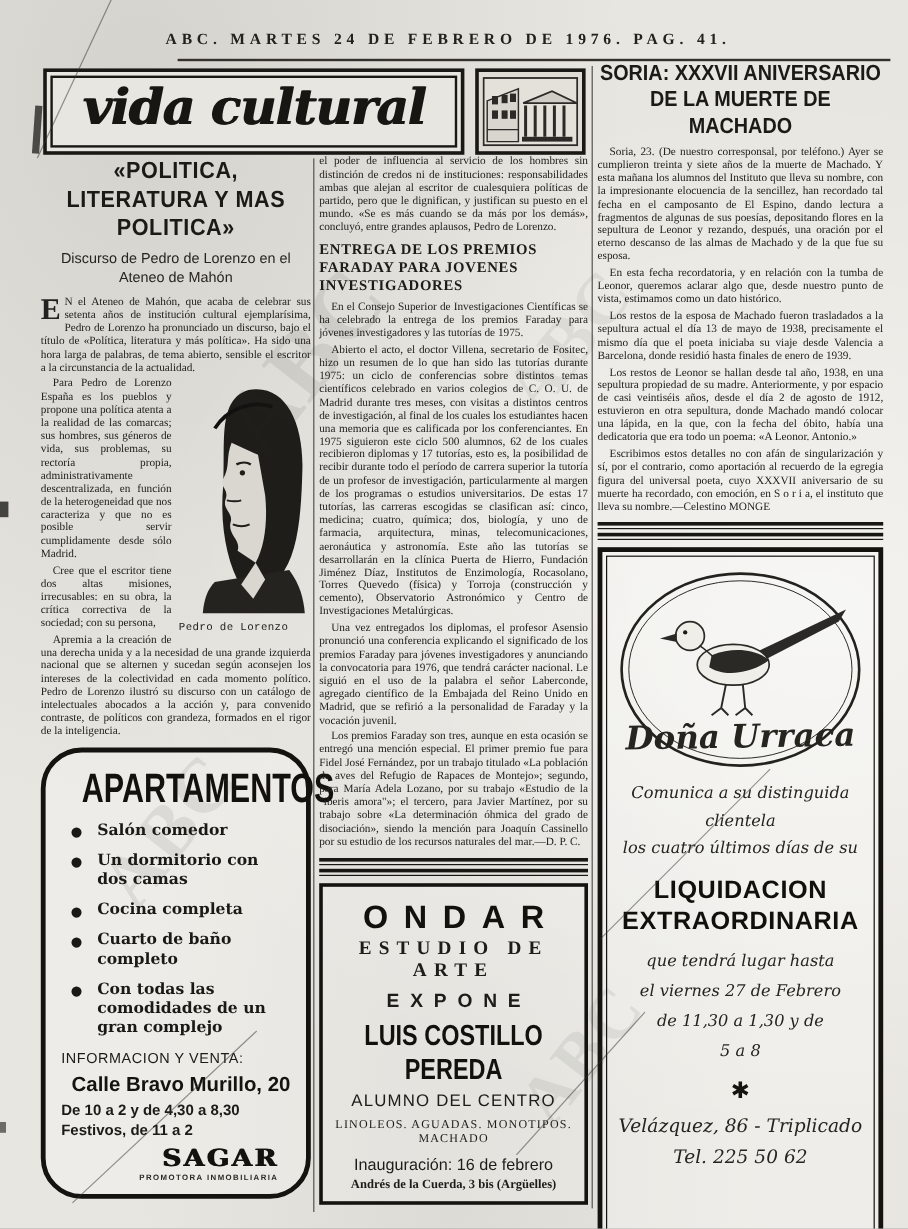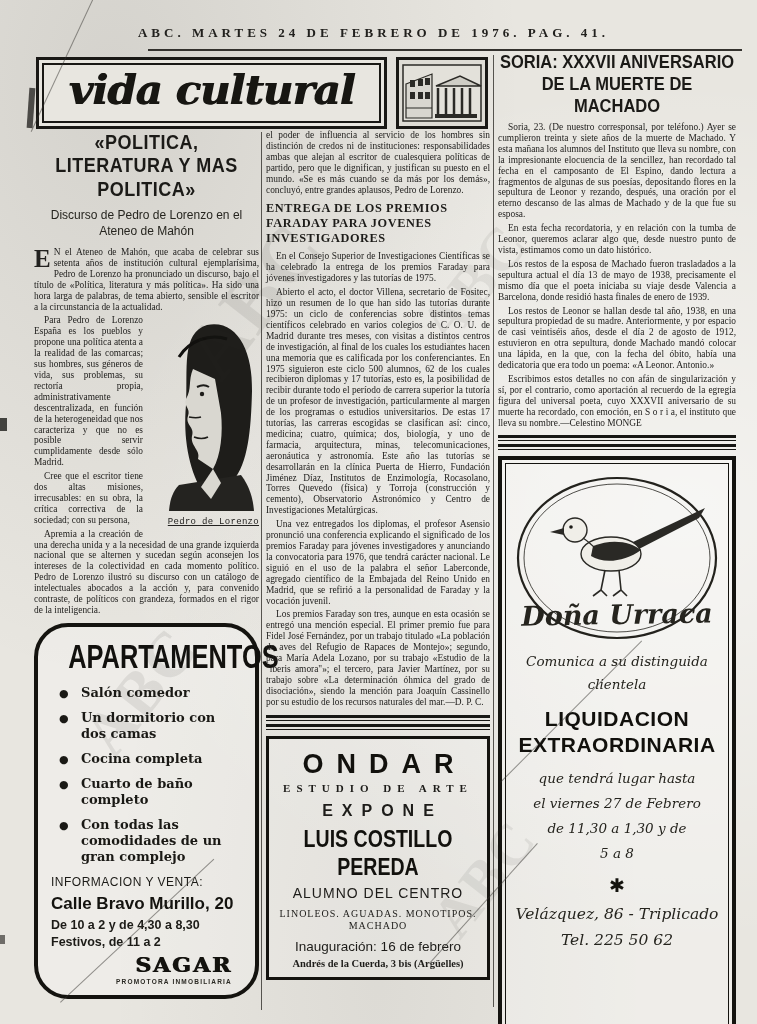--- a/index.html
+++ b/index.html
@@ -39,47 +39,47 @@
   .bodytext p.noindent { text-indent:0; }
   .dropcap { float:left; font-size:25px; line-height:22px; font-weight:bold; padding:1px 3px 0 0; font-family:"Liberation Serif",serif; }
   .headline-sans { font-family:"Liberation Sans",sans-serif; font-weight:bold; text-align:center; color:#1b1a17; }
   .h-politica { font-size:18px; line-height:22px; letter-spacing:.5px; transform:scaleY(1.08); margin-bottom:8px;}
   .h-soria { font-size:16.5px; line-height:20px; transform:scaleY(1.1); margin-bottom:9px; }
   .subhead { font-family:"Liberation Sans",sans-serif; font-size:12px; line-height:16px; text-align:center; color:#26251f; margin-bottom:8px; }
   .h-faraday { font-family:"Liberation Serif",serif; font-weight:bold; font-size:12.3px; line-height:15px;
     text-align:left; letter-spacing:.6px; margin:6px 0 5px; }
   
   .figure { float:right; width:110px; margin:2px 0 2px 6px; }
-  .figcaption { font-family:"Liberation Mono",monospace; font-size:9px; letter-spacing:.3px; text-align:right; margin-top:1px;text-decoration:underline; }
+  .figcaption { font-family:"Liberation Mono",monospace; font-size:9px; letter-spacing:.3px; text-align:left; margin-top:1px; }
   
   .rulebar { margin:7px 0 6px; }
   .rulebar div { background:#171714; }
   .rb1 { height:3px; margin-bottom:2px; }
   .rb2 { height:1px; margin-bottom:3px; }
   .rb3 { height:3px; margin-bottom:2px; }
   .rb4 { height:1px; }
   
   .ad-apart { margin-top:7px; border:4px solid #14130f; border-radius:34px; padding:12px 13px 10px; background:rgba(255,255,255,.25); }
   .ad-apart-title { font-family:"Liberation Sans",sans-serif; font-weight:bold; font-size:31px;
     text-align:center; transform:scaleX(.82) scaleY(1.1); transform-origin:center; letter-spacing:0; color:#12110e; margin-bottom:10px; }
   .ad-apart ul { list-style:none; margin:0 0 10px 6px; }
   .ad-apart li { position:relative; padding-left:24px; font-family:"DejaVu Serif",serif; font-weight:bold;
     font-size:13px; line-height:16px; margin-bottom:9px; color:#1a1915; }
   .ad-apart li::before { content:"●"; position:absolute; left:2px; top:1px; font-size:11px; }
   .ad-info-label { font-family:"Liberation Sans",sans-serif; font-size:12px; letter-spacing:.5px; margin-bottom:5px; color:#1c1b17;}
-  .ad-address { font-family:"Liberation Sans",sans-serif; font-weight:bold; font-size:17px; margin-bottom:4px; color:#14130f;}
+  .ad-address { font-family:"Liberation Sans",sans-serif; font-weight:bold; font-size:17px; margin-bottom:4px; color:#14130f;text-align:right;}
   .ad-hours { font-family:"Liberation Sans",sans-serif; font-weight:bold; font-size:12.5px; margin-bottom:3px; color:#1c1b17;}
   .sagar { text-align:right; margin:2px 10px 0 0; }
   .sagar-name { font-family:"DejaVu Serif",serif; font-weight:bold; font-size:22px; letter-spacing:2px;
     color:#13120e; text-shadow:1px 0 0 #13120e; display:inline-block; transform:scaleY(.9); }
   .sagar-sub { font-family:"Liberation Sans",sans-serif; font-weight:bold; font-size:6.5px; letter-spacing:1.2px; color:#2a2923; }
   
   .ad-ondar { border:3px solid #14130f; padding:10px 6px 8px; text-align:center; background:rgba(255,255,255,.2); }
   .ondar-name { font-family:"Liberation Sans",sans-serif; font-weight:bold; font-size:27px; letter-spacing:13px; text-indent:13px; color:#12110d; }
-  .ondar-tag { font-family:"Liberation Serif",serif; font-weight:bold; font-size:11px; letter-spacing:6px; margin:2px 0 8px; }
+  .ondar-tag { font-family:"Liberation Serif",serif; font-weight:bold; font-size:16px; letter-spacing:6px; margin:2px 0 8px; }
   .ondar-expone { font-family:"Liberation Sans",sans-serif; font-weight:bold; font-size:16px; letter-spacing:9px; text-indent:9px; margin-bottom:6px; }
   .ondar-artist { font-family:"Liberation Sans",sans-serif; font-weight:bold; font-size:23px; letter-spacing:0;
     transform:scaleX(.85) scaleY(1.05); transform-origin:center; margin-bottom:5px; color:#12110d; }
   .ondar-alumno { font-family:"Liberation Sans",sans-serif; font-size:14px; letter-spacing:1px; margin-bottom:7px; }
   .ondar-tech { font-family:"Liberation Serif",serif; font-size:10px; letter-spacing:1px; line-height:12px; }
   .ondar-inaug { font-family:"Liberation Sans",sans-serif; font-size:13.5px; margin-top:7px; }
   .ondar-addr { font-family:"Liberation Serif",serif; font-weight:bold; font-size:10.5px; margin-top:4px; }
   
   .ad-urraca { border:4px solid #14130f; padding:3px; height:672px; background:rgba(255,255,255,.3); }
   .ad-urraca-inner { border:1px solid #14130f; height:100%; padding:8px 6px; text-align:center;
@@ -243,20 +243,21 @@
             <circle cx="58" cy="55" r="1.8" fill="#1c1b17"></circle>
             <path d="M51,56 L37,60 L51,63 Z" fill="#2a2925"></path>
             <path d="M70,66 C76,70 80,74 84,78" stroke="#2a2925" stroke-width="1.2" fill="none"></path>
             <path d="M92,98 L88,118 M88,118 L80,124 M88,118 L94,124" stroke="#2a2925" stroke-width="1.6" fill="none"></path>
             <path d="M106,98 L108,118 M108,118 L100,124 M108,118 L114,124" stroke="#2a2925" stroke-width="1.6" fill="none"></path>
           </svg>
           <div class="urraca-title script">Doña Urraca</div>
         </div>
         <div class="script urraca-line">Comunica a su distinguida</div>
         <div class="script urraca-line">clientela</div>
+        <div class="script urraca-line">los cuatro últimos días de su</div>
         <div class="urraca-liq">
           <div>LIQUIDACION</div>
           <div>EXTRAORDINARIA</div>
         </div>
         <div class="script urraca-sched">que tendrá lugar hasta</div>
         <div class="script urraca-sched">el viernes 27 de Febrero</div>
         <div class="script urraca-sched">de 11,30 a 1,30 y de</div>
         <div class="script urraca-sched">5 a 8</div>
         <div class="urraca-star">✱</div>
         <div class="script urraca-addr">Velázquez, 86 - Triplicado</div>

